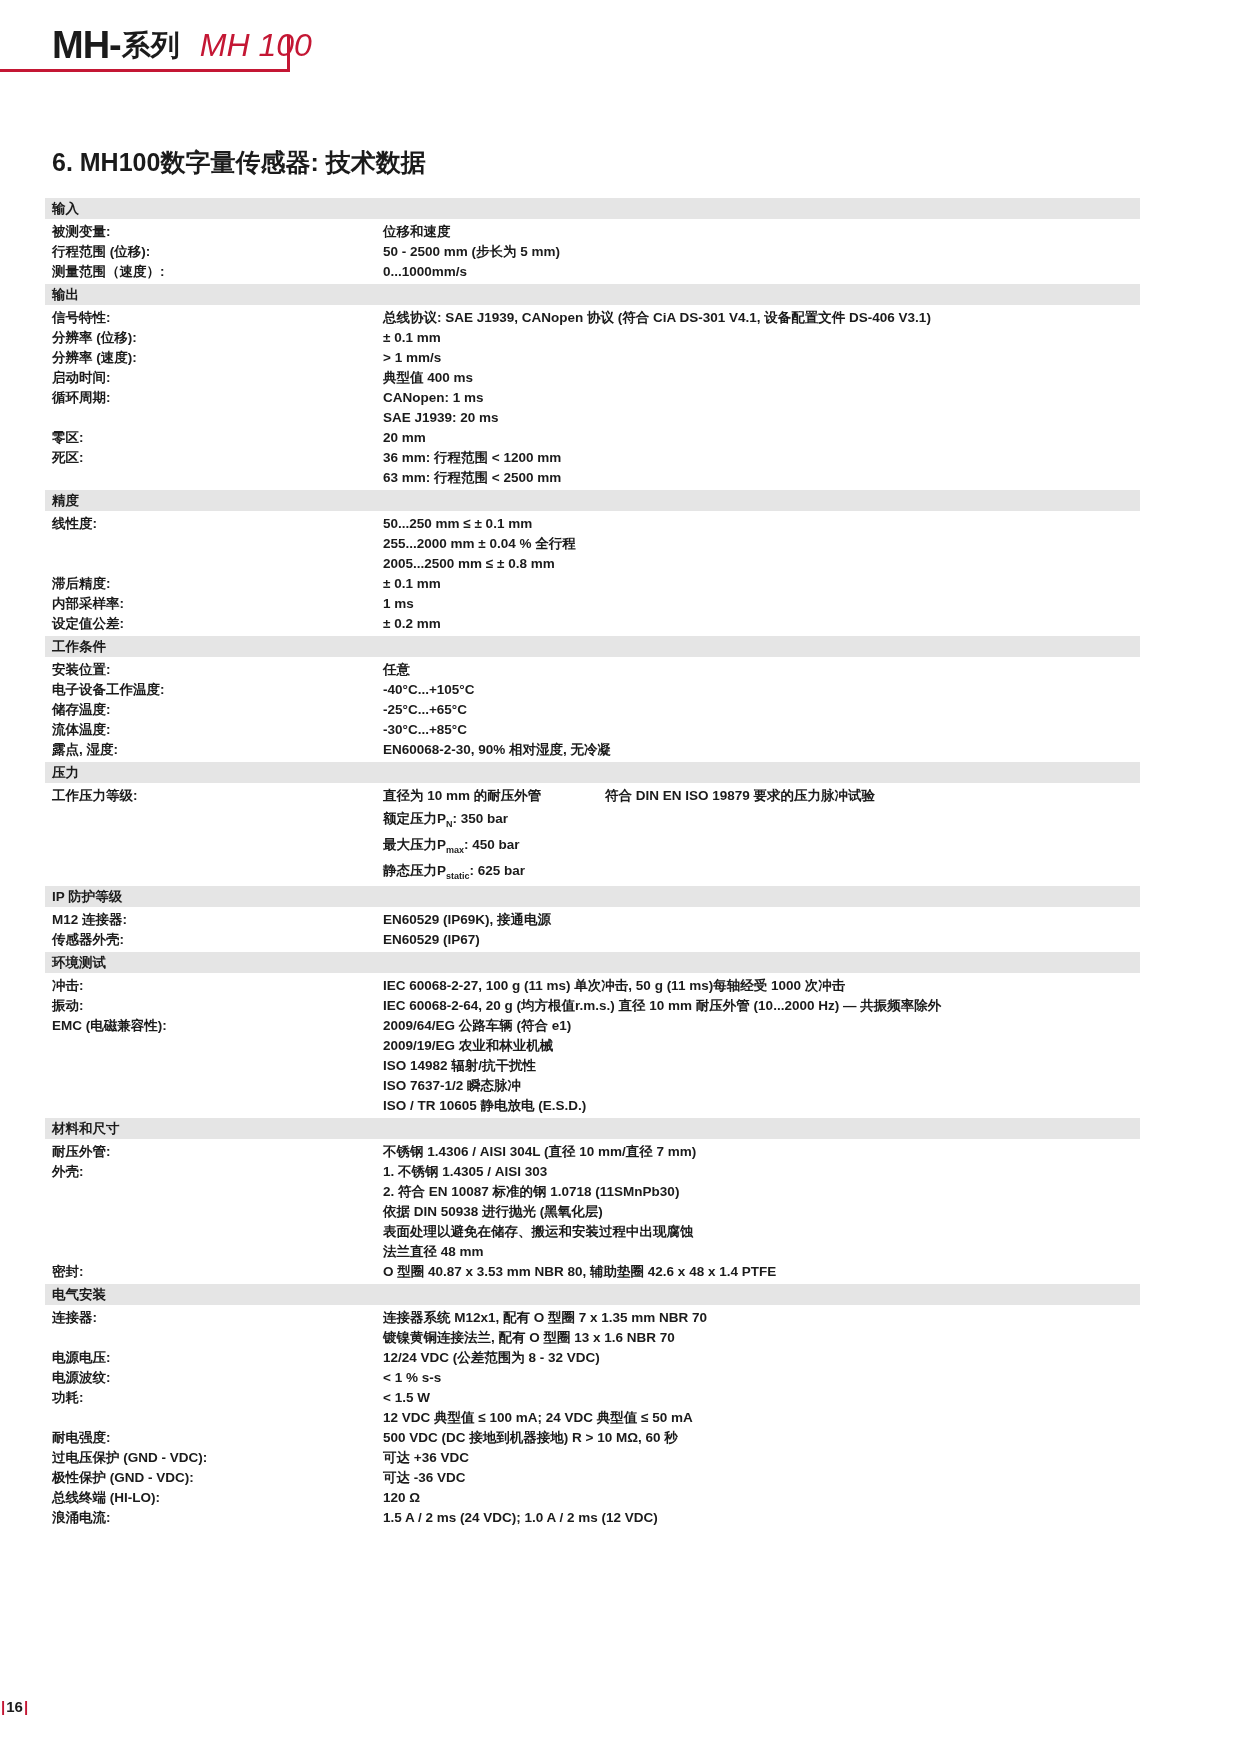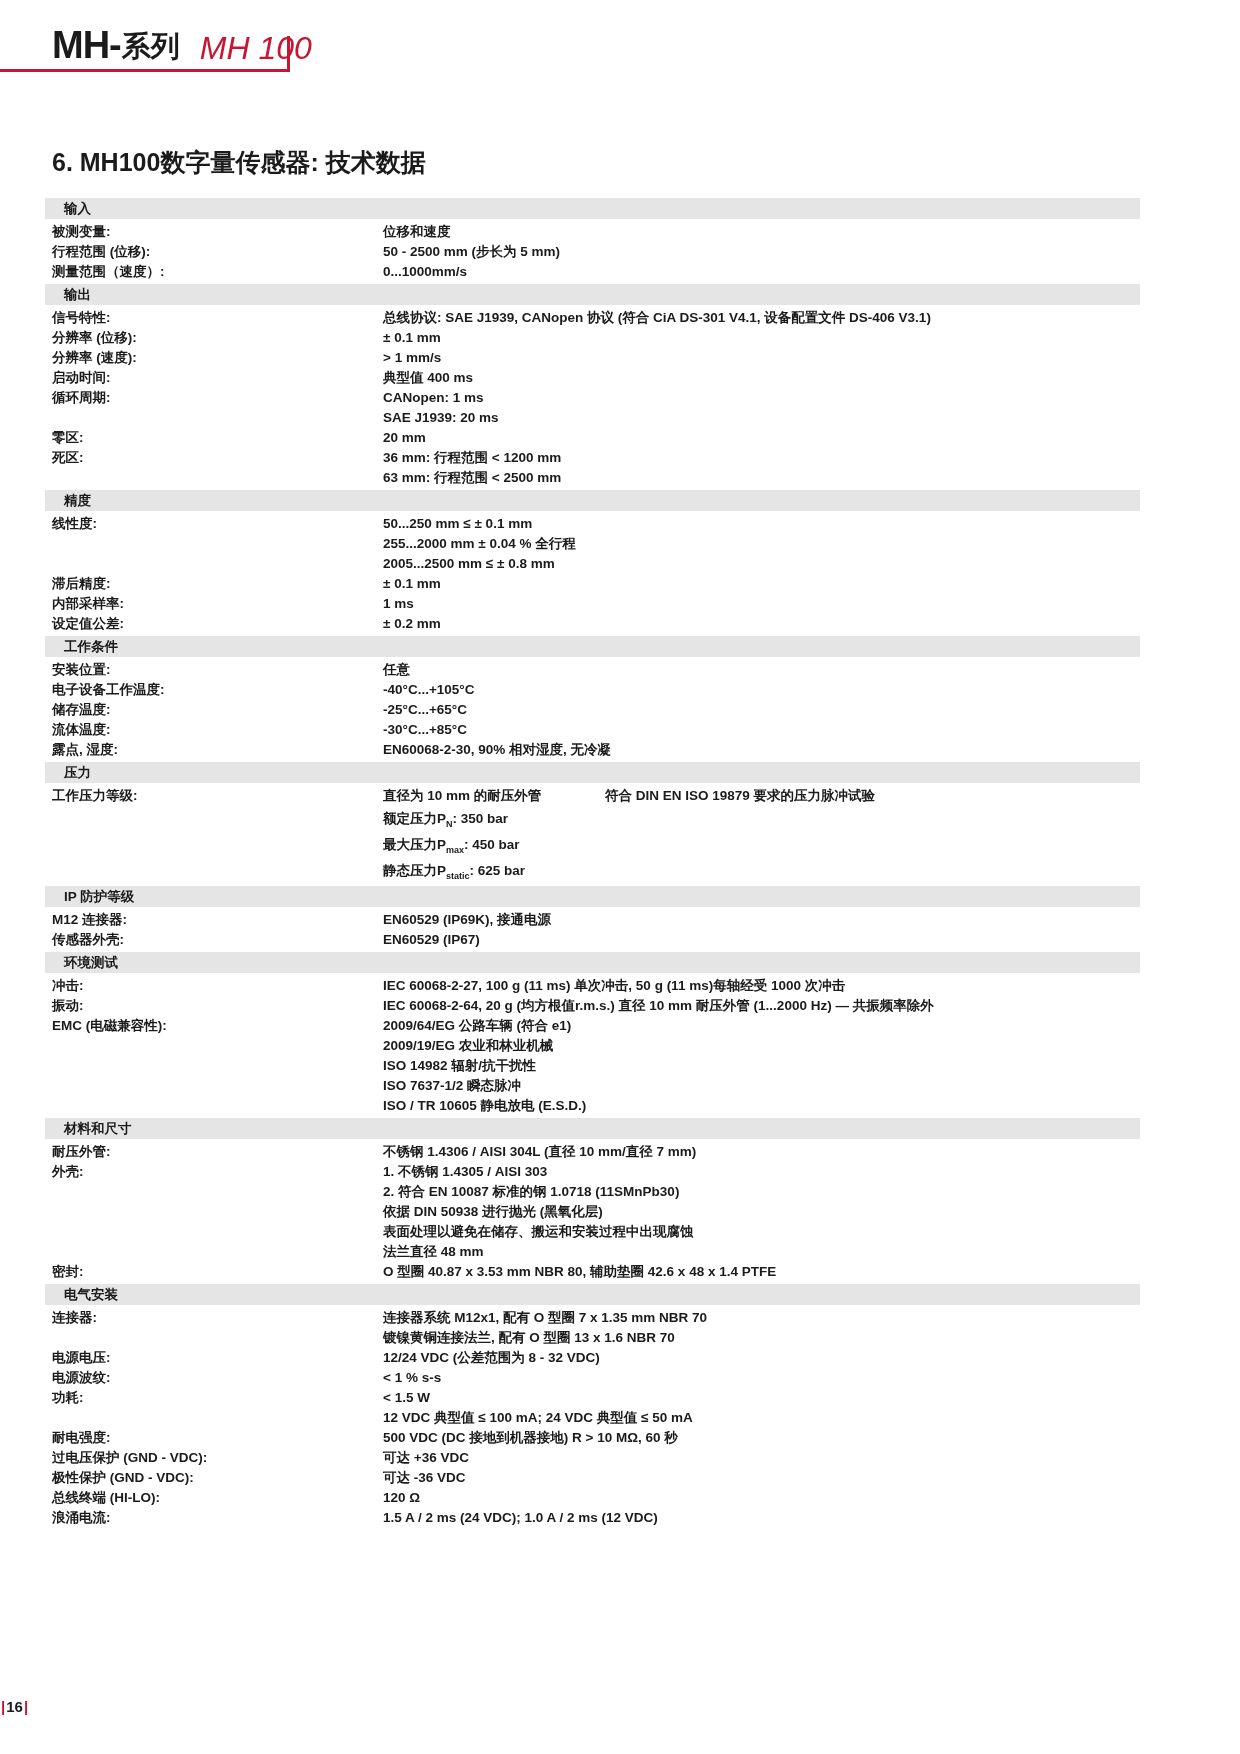--- a/index.html
+++ b/index.html
@@ -8,33 +8,33 @@
     --text:#1b1b1b;
   }
   *{box-sizing:border-box;}
   html,body{margin:0;padding:0;}
   body{
     width:1240px;height:1754px;position:relative;background:#ffffff;
     font-family:"Liberation Sans", sans-serif;color:var(--text);
     overflow:hidden;
   }
   
-  .brand{position:absolute;left:52px;top:24px;display:flex;align-items:flex-end;white-space:nowrap;}
+  .brand{position:absolute;left:52px;top:24px;display:flex;align-items:center;white-space:nowrap;}
   .brand .prefix{font-size:38px;font-weight:bold;letter-spacing:-1px;}
   .brand .series{font-size:29px;font-weight:bold;margin-left:1px;}
   .brand .model{font-size:32px;color:var(--accent);margin-left:20px;font-style:italic;}
   .brand-rule-h{position:absolute;left:0;top:69px;width:290px;height:3px;background:var(--accent);}
   .brand-rule-v{position:absolute;left:287px;top:36px;width:3px;height:36px;background:var(--accent);}
   
   .page-title{position:absolute;left:52px;top:146px;font-size:25px;font-weight:bold;}
   
   .spec-table{position:absolute;left:45px;top:196px;width:1107px;}
   .section-bar{
     height:21px;background:var(--barbg);display:flex;align-items:center;
-    padding-left:19px;margin:2px 12px 3px 0;
+    padding-left:7px;margin:2px 12px 3px 0;
   }
   .section-bar-title{font-size:13.5px;font-weight:bold;}
   .spec-row{display:flex;padding-left:7px;font-weight:bold;}
   .spec-label{flex:none;width:331px;font-size:13.5px;line-height:20px;}
   .spec-values{flex:1;font-size:13.5px;line-height:20px;}
   .spec-line{white-space:nowrap;}
   .spec-line.subline{line-height:26px;}
   .spec-line sub{font-size:9px;line-height:0;}
   .spec-col.col-first{display:inline-block;width:222px;}
   
@@ -218,21 +218,21 @@
     </div>
     <div class="spec-row">
       <div class="spec-label">冲击:</div>
       <div class="spec-values">
         <div class="spec-line">IEC 60068-2-27, 100 g (11 ms) 单次冲击, 50 g (11 ms)每轴经受 1000 次冲击</div>
       </div>
     </div>
     <div class="spec-row">
       <div class="spec-label">振动:</div>
       <div class="spec-values">
-        <div class="spec-line">IEC 60068-2-64, 20 g (均方根值r.m.s.) 直径 10 mm 耐压外管 (1...2000 Hz) — 共振频率除外</div>
+        <div class="spec-line">IEC 60068-2-64, 20 g (均方根值r.m.s.) 直径 10 mm 耐压外管 (10...2000 Hz) — 共振频率除外</div>
       </div>
     </div>
     <div class="spec-row">
       <div class="spec-label">EMC (电磁兼容性):</div>
       <div class="spec-values">
         <div class="spec-line">2009/64/EG 公路车辆 (符合 e1)</div>
         <div class="spec-line">2009/19/EG 农业和林业机械</div>
         <div class="spec-line">ISO 14982 辐射/抗干扰性</div>
         <div class="spec-line">ISO 7637-1/2 瞬态脉冲</div>
         <div class="spec-line">ISO / TR 10605 静电放电 (E.S.D.)</div>

